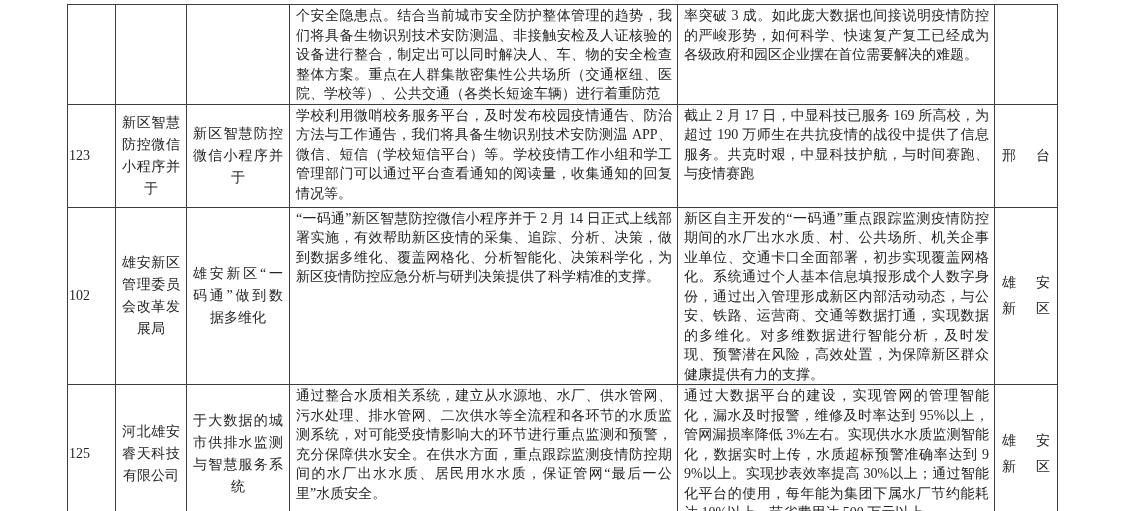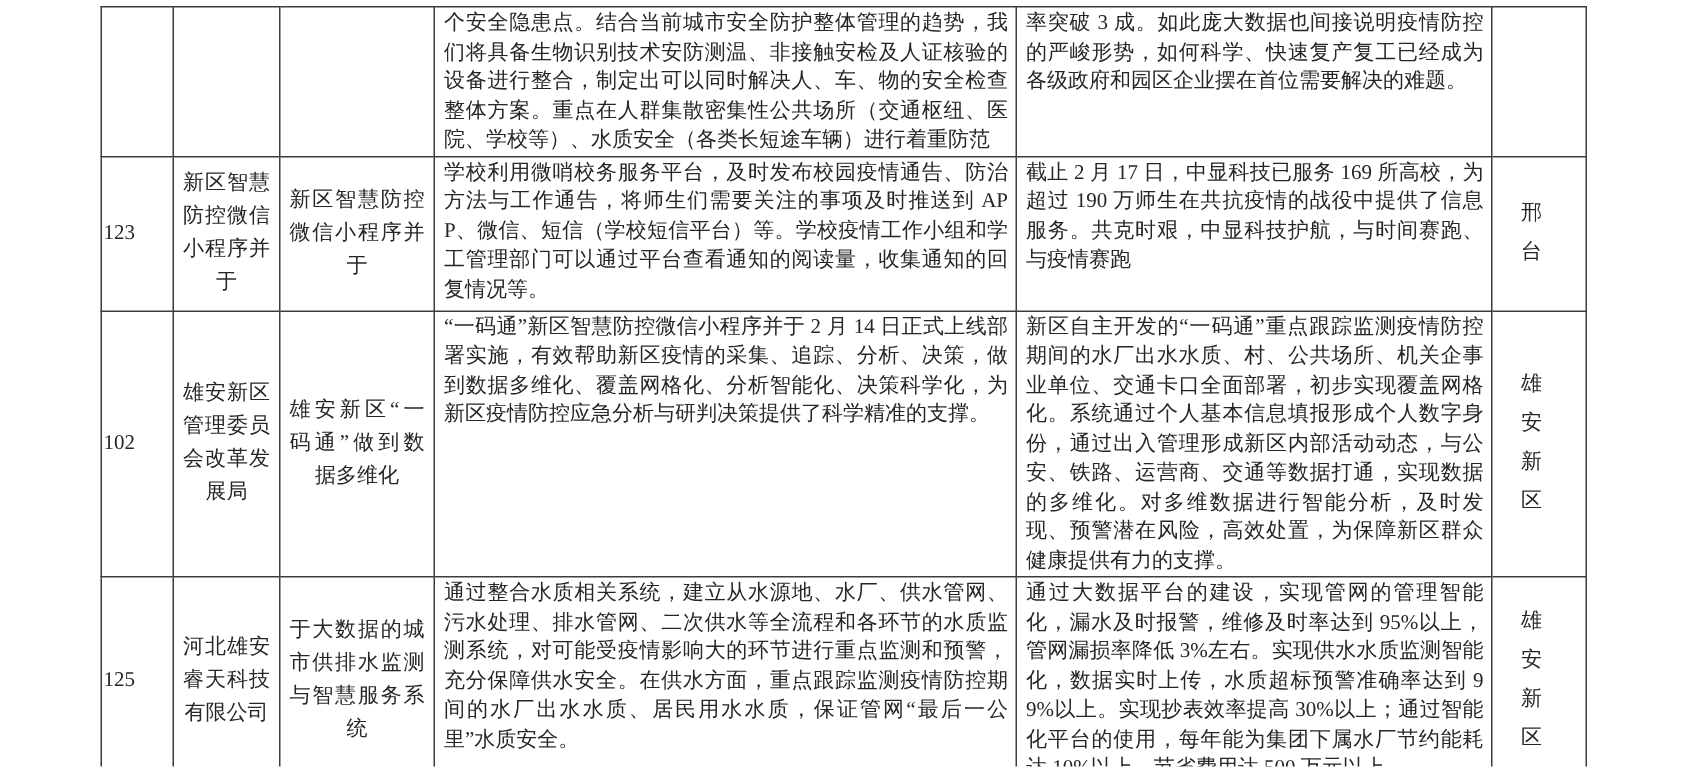--- a/index.html
+++ b/index.html
@@ -49,21 +49,21 @@
     text-align: justify;
     line-height: 19.5px;
     padding: 1px 5px 0 6px;
   }
   td.c-city {
     text-align: justify;
     text-align-last: justify;
     vertical-align: middle;
     white-space: pre-line;
     line-height: 26px;
-    padding: 0 19px;
+    padding: 0 7px;
   }
   tr.r-cont  { height: 97px; }
   tr.r-123   { height: 103px; }
   tr.r-124   { height: 167px; }
   tr.r-125   { height: 135px; }
 </style>
 </head>
 <body>
 
 <div class="page">
@@ -74,29 +74,29 @@
       <col style="width:103px">
       <col style="width:388px">
       <col style="width:317px">
       <col style="width:63px">
     </colgroup>
     <tbody>
       <tr class="r-cont">
         <td class="c-num"></td>
         <td class="c-comp"></td>
         <td class="c-sol"></td>
-        <td class="c-desc">个安全隐患点。结合当前城市安全防护整体管理的趋势，我们将具备生物识别技术安防测温、非接触安检及人证核验的设备进行整合，制定出可以同时解决人、车、物的安全检查整体方案。重点在人群集散密集性公共场所（交通枢纽、医院、学校等）、水质安全（各类长短途车辆）进行着重防范</td>
+        <td class="c-desc">个安全隐患点。结合当前城市安全防护整体管理的趋势，我们将具备生物识别技术安防测温、非接触安检及人证核验的设备进行整合，制定出可以同时解决人、车、物的安全检查整体方案。重点在人群集散密集性公共场所（交通枢纽、医院、学校等）、公共交通（各类长短途车辆）进行着重防范</td>
         <td class="c-res">率突破 3 成。如此庞大数据也间接说明疫情防控的严峻形势，如何科学、快速复产复工已经成为各级政府和园区企业摆在首位需要解决的难题。</td>
         <td class="c-city"></td>
       </tr>
       <tr class="r-123">
         <td class="c-num">123</td>
         <td class="c-comp">新区智慧防控微信小程序并于</td>
         <td class="c-sol">新区智慧防控微信小程序并于</td>
-        <td class="c-desc">学校利用微哨校务服务平台，及时发布校园疫情通告、防治方法与工作通告，将师生们需要关注的事项及时推送到 APP、微信、短信（学校短信平台）等。学校疫情工作小组和学工管理部门可以通过平台查看通知的阅读量，收集通知的回复情况等。</td>
+        <td class="c-desc">学校利用微哨校务服务平台，及时发布校园疫情通告、防治方法与工作通告，我们将具备生物识别技术安防测温 APP、微信、短信（学校短信平台）等。学校疫情工作小组和学工管理部门可以通过平台查看通知的阅读量，收集通知的回复情况等。</td>
         <td class="c-res">截止 2 月 17 日，中显科技已服务 169 所高校，为超过 190 万师生在共抗疫情的战役中提供了信息服务。共克时艰，中显科技护航，与时间赛跑、与疫情赛跑</td>
         <td class="c-city">邢 台</td>
       </tr>
       <tr class="r-124">
         <td class="c-num">102</td>
         <td class="c-comp">雄安新区管理委员会改革发展局</td>
         <td class="c-sol">雄安新区“一码通”做到数据多维化</td>
         <td class="c-desc">“一码通”新区智慧防控微信小程序并于 2 月 14 日正式上线部署实施，有效帮助新区疫情的采集、追踪、分析、决策，做到数据多维化、覆盖网格化、分析智能化、决策科学化，为新区疫情防控应急分析与研判决策提供了科学精准的支撑。</td>
         <td class="c-res">新区自主开发的“一码通”重点跟踪监测疫情防控期间的水厂出水水质、村、公共场所、机关企事业单位、交通卡口全面部署，初步实现覆盖网格化。系统通过个人基本信息填报形成个人数字身份，通过出入管理形成新区内部活动动态，与公安、铁路、运营商、交通等数据打通，实现数据的多维化。对多维数据进行智能分析，及时发现、预警潜在风险，高效处置，为保障新区群众健康提供有力的支撑。</td>
         <td class="c-city">雄 安

